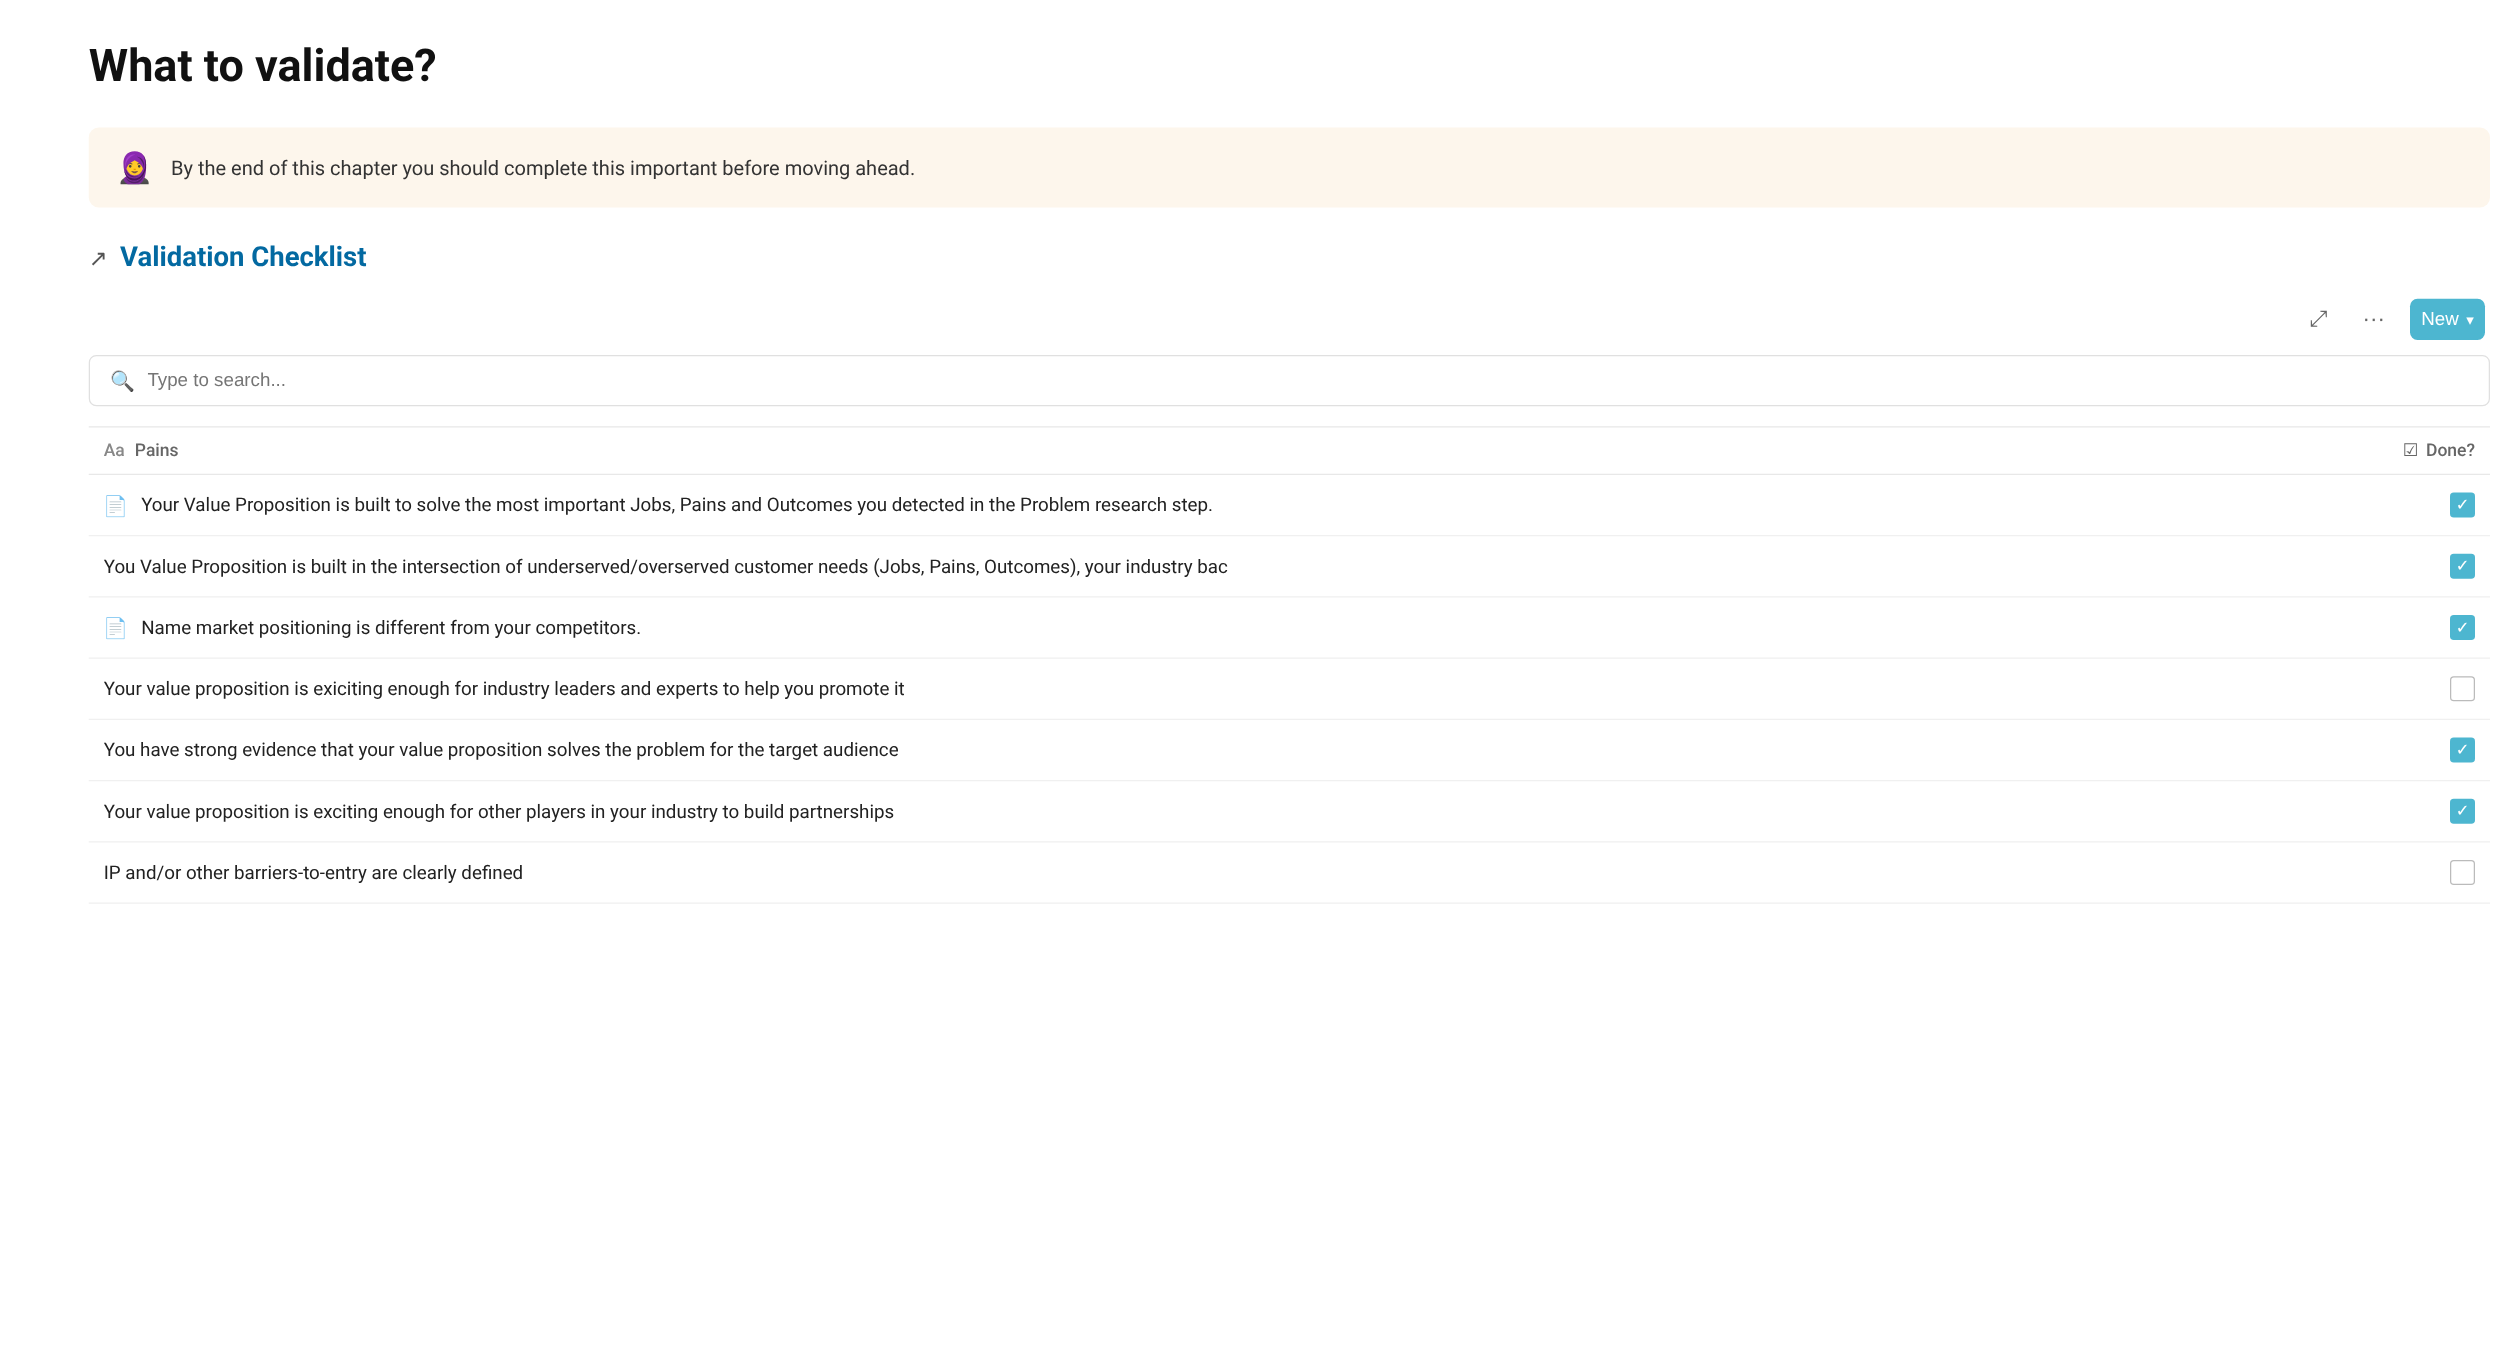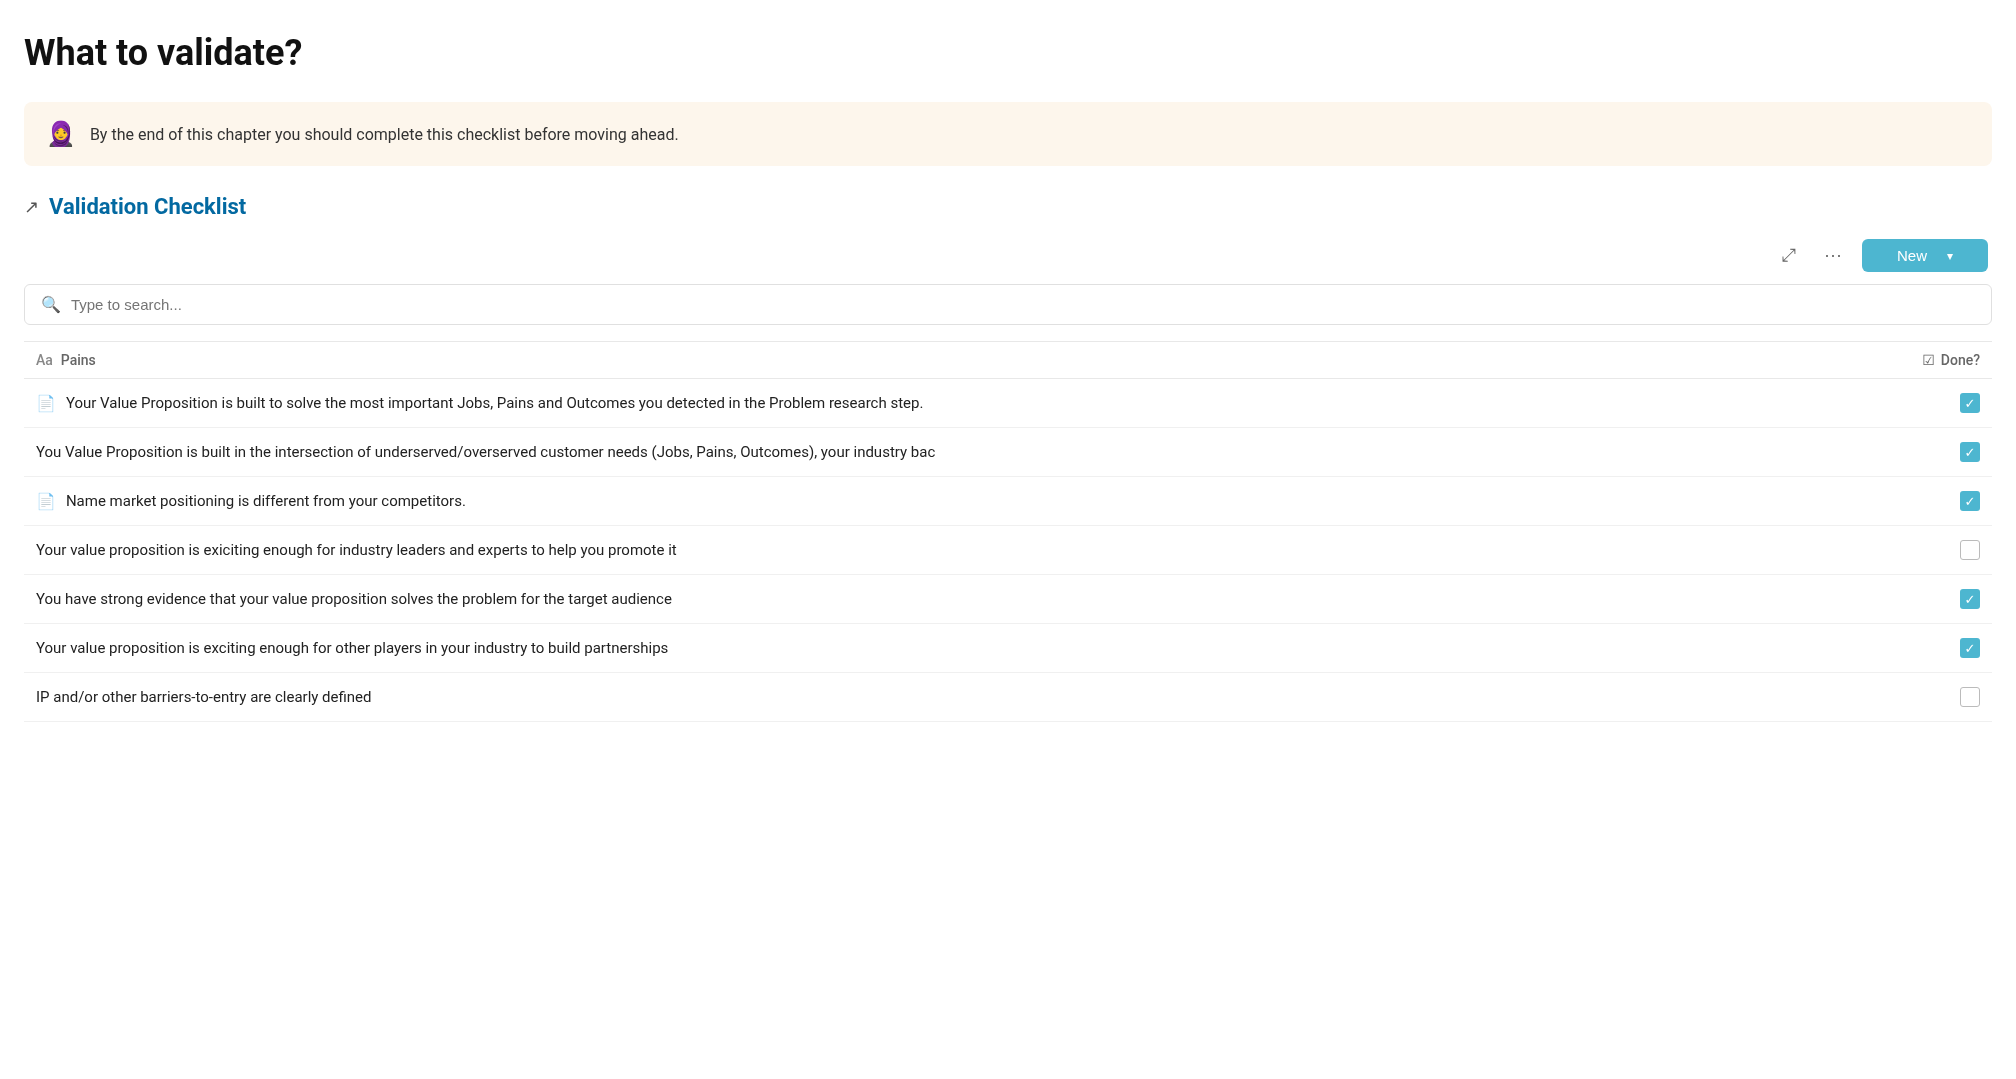--- a/index.html
+++ b/index.html
@@ -13,20 +13,21 @@
       background: #ffffff;
       color: #1a1a1a;
       font-size: 15px;
       width: 2016px;
       min-height: 1079px;
     }
 
     .page {
       padding: 32px 24px 24px 24px;
       max-width: 2016px;
+      margin-left: 47px;
     }
 
     .page-title {
       font-size: 36px;
       font-weight: 700;
       margin-bottom: 28px;
       color: #111111;
     }
 
     .info-banner {
@@ -80,27 +81,27 @@
       font-size: 18px;
       padding: 4px 8px;
       border-radius: 4px;
     }
 
     .new-button {
       background: #4db6d0;
       color: white;
       border: none;
       border-radius: 6px;
-      padding: 8px 35px;
+      padding: 8px 9px;
       font-size: 15px;
       font-weight: 500;
       cursor: pointer;
       display: flex;
       align-items: center;
-      gap: 20px;
+      gap: 6px;
     }
 
     .new-button-chevron {
       font-size: 12px;
     }
 
     .search-bar {
       width: 100%;
       border: 1px solid #e0e0e0;
       border-radius: 6px;
@@ -242,21 +243,21 @@
   </style>
 </head>
 <body>
 
 <div class="page">
 
   <h1 class="page-title">What to validate?</h1>
 
   <div class="info-banner">
     <span class="emoji">🧕</span>
-    <span>By the end of this chapter you should complete this checklist before moving ahead.</span>
+    <span>By the end of this chapter you should complete this important before moving ahead.</span>
   </div>
 
   <div class="section-header">
     <span class="section-header-icon">↗</span>
     <span class="section-title">Validation Checklist</span>
   </div>
 
   <div class="toolbar">
     <button class="toolbar-icon-btn" title="Expand">
       <span>⤢</span>

